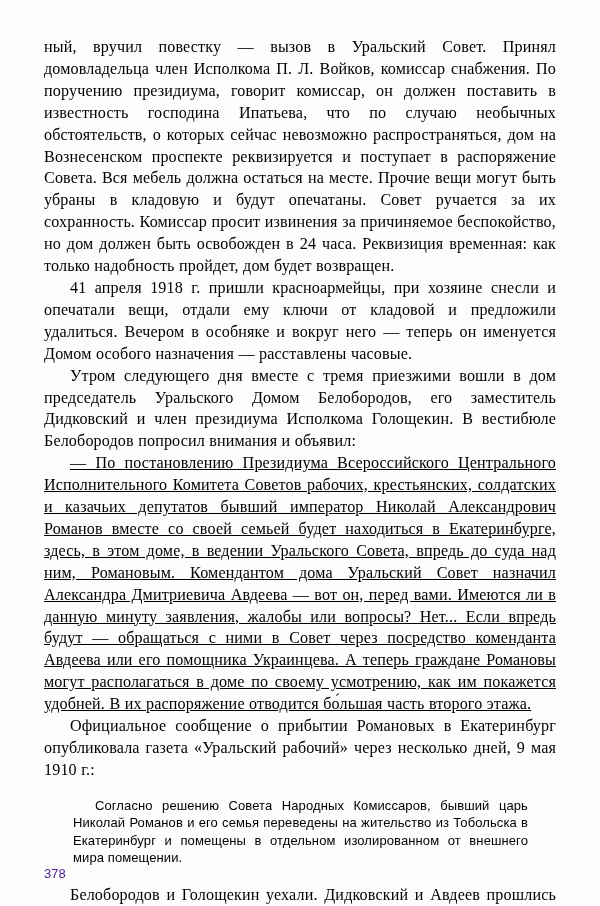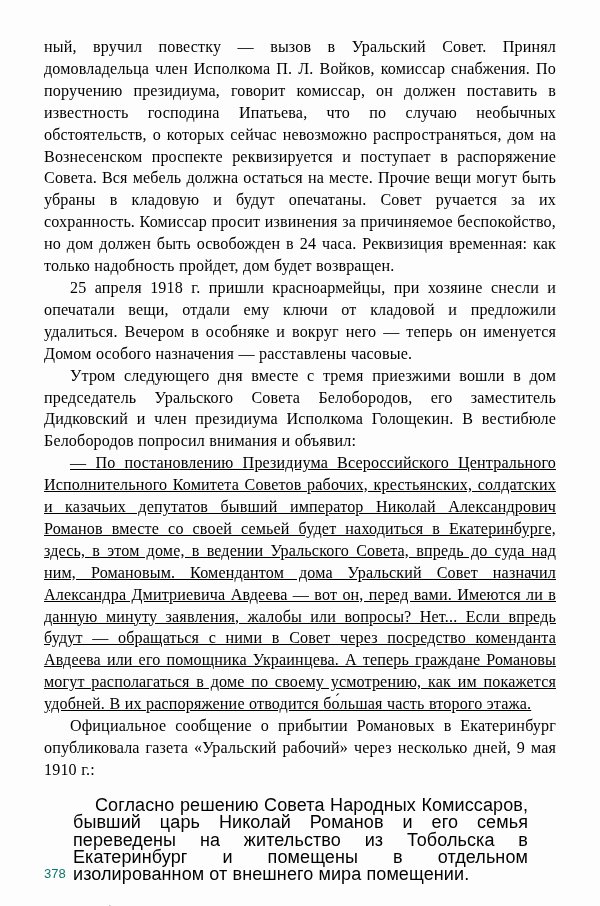--- a/index.html
+++ b/index.html
@@ -46,52 +46,52 @@
   p.body-para.dash-start {
     text-indent: 26px;
     text-decoration: underline;
   }
   .quote-block {
     margin: 16px 0 0 0;
     padding: 0 28px 0 29px;
   }
   p.quote-para {
     margin: 0;
-    font-size: 18px;
+    font-size: 13px;
     line-height: 17.4px;
     text-align: justify;
     text-indent: 22px;
     font-family: "Liberation Sans", "DejaVu Sans", sans-serif;
     letter-spacing: 0.1px;
   }
   .gap-after-quote {
     height: 18px;
   }
   .page-number {
     position: absolute;
     left: 44px;
     top: 866px;
     font-family: "Liberation Sans", "DejaVu Sans", sans-serif;
     font-size: 13px;
     line-height: 16px;
-    color: #0f766e;
+    color: #4c1d95;
   }
 </style>
 </head>
 <body>
 
 <div class="page">
 
   <div class="textblock">
 
     <p class="body-para cont">ный, вручил повестку — вызов в Уральский Совет. Принял домовладельца член Исполкома П. Л. Войков, комиссар снабжения. По поручению президиума, говорит комиссар, он должен поставить в известность господина Ипатьева, что по случаю необычных обстоятельств, о которых сейчас невозможно распространяться, дом на Вознесенском проспекте реквизируется и поступает в распоряжение Совета. Вся мебель должна остаться на месте. Прочие вещи могут быть убраны в кладовую и будут опечатаны. Совет ручается за их сохранность. Комиссар просит извинения за причиняемое беспокойство, но дом должен быть освобожден в 24 часа. Реквизиция временная: как только надобность пройдет, дом будет возвращен.</p>
 
-    <p class="body-para">25 апреля 1918 г. пришли красноармейцы, при хозяине снесли и опечатали вещи, отдали ему ключи от кладовой и предложили удалиться. Вечером в особняке и вокруг него — теперь он именуется Домом особого назначения — расставлены часовые.</p>
+    <p class="body-para">41 апреля 1918 г. пришли красноармейцы, при хозяине снесли и опечатали вещи, отдали ему ключи от кладовой и предложили удалиться. Вечером в особняке и вокруг него — теперь он именуется Домом особого назначения — расставлены часовые.</p>
 
-    <p class="body-para">Утром следующего дня вместе с тремя приезжими вошли в дом председатель Уральского Совета Белобородов, его заместитель Дидковский и член президиума Исполкома Голощекин. В вестибюле Белобородов попросил внимания и объявил:</p>
+    <p class="body-para">Утром следующего дня вместе с тремя приезжими вошли в дом председатель Уральского Домом Белобородов, его заместитель Дидковский и член президиума Исполкома Голощекин. В вестибюле Белобородов попросил внимания и объявил:</p>
 
     <p class="body-para dash-start">— По постановлению Президиума Всероссийского Центрального Исполнительного Комитета Советов рабочих, крестьянских, солдатских и казачьих депутатов бывший император Николай Александрович Романов вместе со своей семьей будет находиться в Екатеринбурге, здесь, в этом доме, в ведении Уральского Совета, впредь до суда над ним, Романовым. Комендантом дома Уральский Совет назначил Александра Дмитриевича Авдеева — вот он, перед вами. Имеются ли в данную минуту заявления, жалобы или вопросы? Нет... Если впредь будут — обращаться с ними в Совет через посредство коменданта Авдеева или его помощника Украинцева. А теперь граждане Романовы могут располагаться в доме по своему усмотрению, как им покажется удобней. В их распоряжение отводится бо́льшая часть второго этажа.</p>
 
     <p class="body-para">Официальное сообщение о прибытии Романовых в Екатеринбург опубликовала газета «Уральский рабочий» через несколько дней, 9 мая 1910 г.:</p>
 
     <div class="quote-block">
       <p class="quote-para">Согласно решению Совета Народных Комиссаров, бывший царь Николай Романов и его семья переведены на жительство из Тобольска в Екатеринбург и помещены в отдельном изолированном от внешнего мира помещении.</p>
     </div>
 
     <div class="gap-after-quote"></div>

